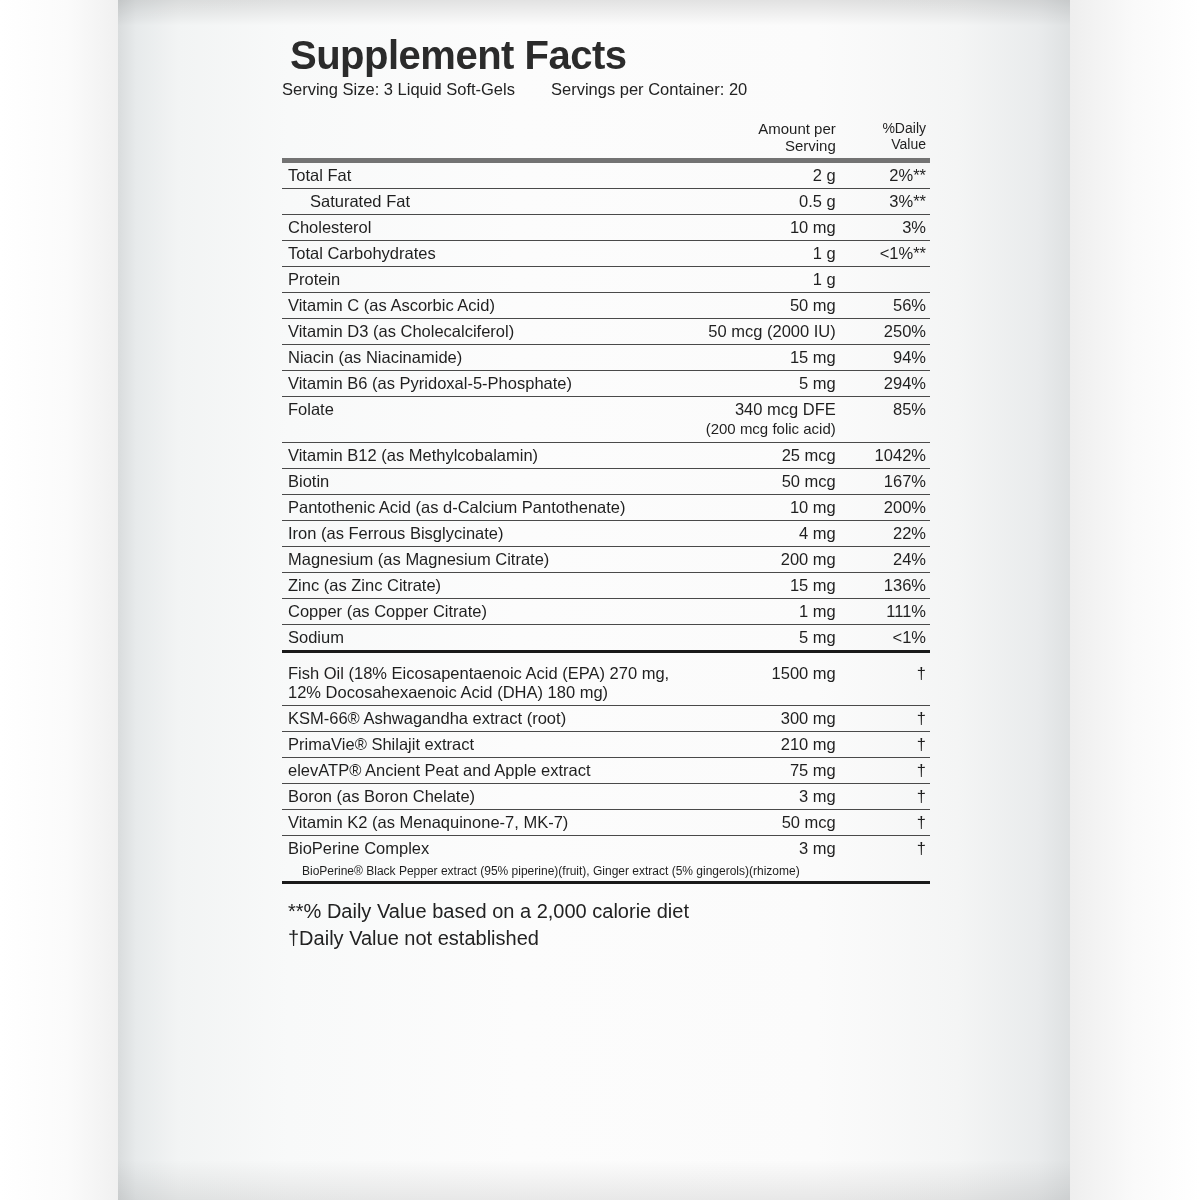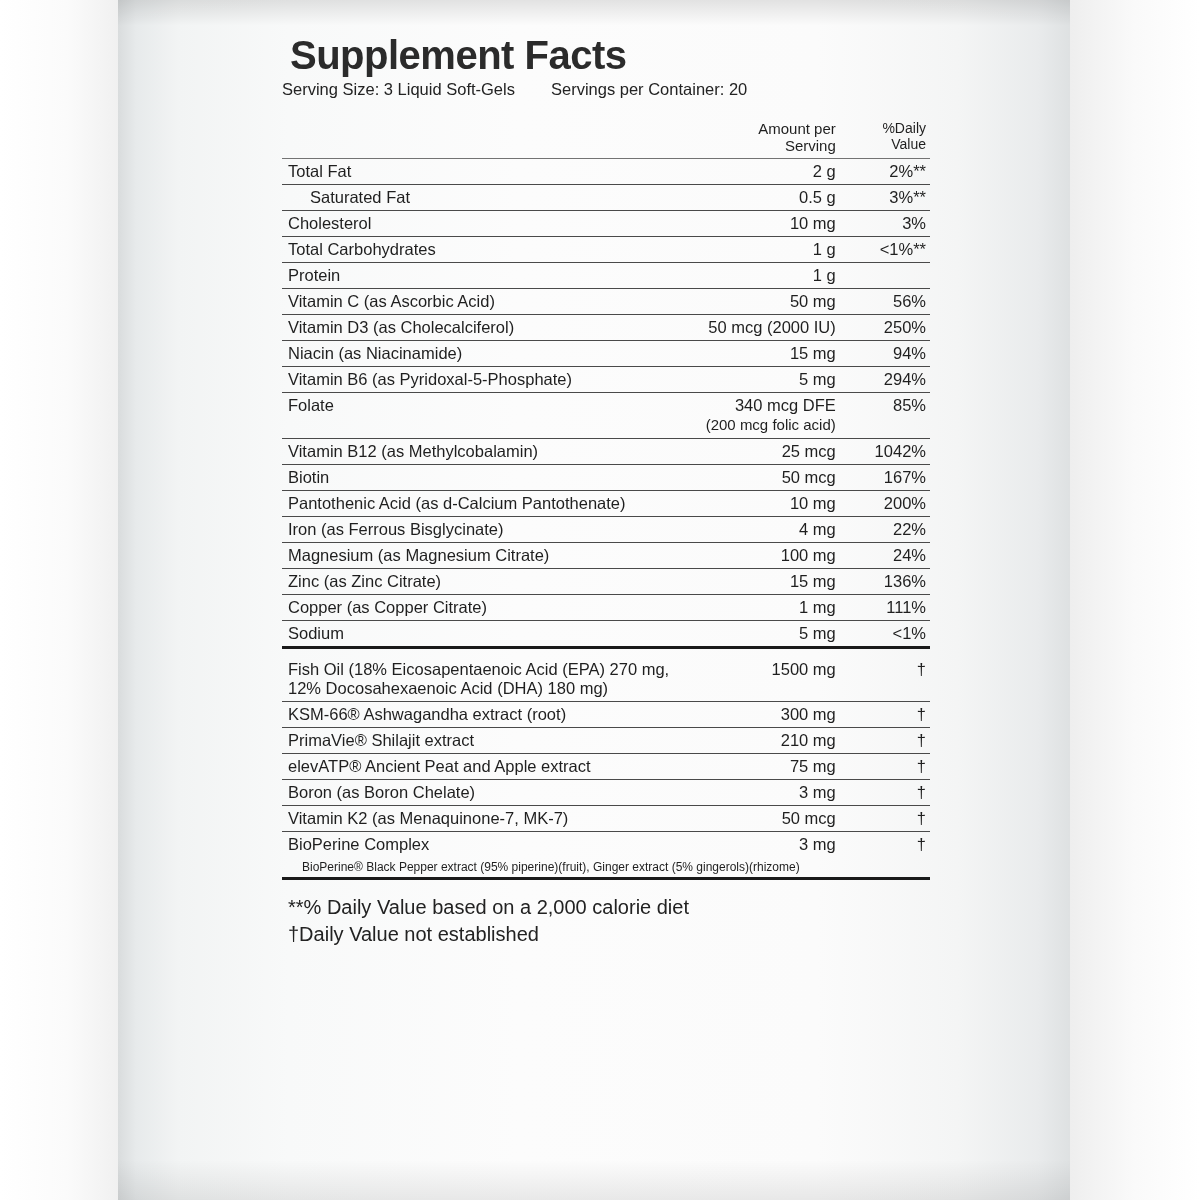--- a/index.html
+++ b/index.html
@@ -102,21 +102,21 @@
 
   .head-row th {
     font-size: 15px;
     line-height: 1.15;
     padding-bottom: 6px;
     vertical-align: bottom;
   }
   .head-row th.col-amt { text-align: right !important; }
   .head-row th.col-dv  { text-align: right !important; font-size: 14px; }
 
-  tr.rule-thick td, tr.rule-thick th { border-bottom: 1px solid #737373; }
+  tr.rule-thick td, tr.rule-thick th { border-bottom: 5px solid #737373; }
   tr.rule-thin td, tr.rule-thin th { border-bottom: 1px solid #4a4a4a; }
   tr.rule-med td, tr.rule-med th { border-bottom: 3.5px solid #1a1a1a; }
   tr.no-rule td { border-bottom: none; }
 
   .indent1 { padding-left: 28px !important; }
   .indent2 { padding-left: 20px !important; }
   .sub-small { font-size: 15px; }
   .bold { font-weight: bold; }
   .tiny { font-size: 12px; }
   .amt-2line { line-height: 1.2; }
@@ -237,21 +237,21 @@
         <td class="col-amt">10 mg</td>
         <td class="col-dv">200%</td>
       </tr>
       <tr class="rule-thin">
         <td class="col-name">Iron (as Ferrous Bisglycinate)</td>
         <td class="col-amt">4 mg</td>
         <td class="col-dv">22%</td>
       </tr>
       <tr class="rule-thin">
         <td class="col-name">Magnesium (as Magnesium Citrate)</td>
-        <td class="col-amt">100 mg</td>
+        <td class="col-amt">200 mg</td>
         <td class="col-dv">24%</td>
       </tr>
       <tr class="rule-thin">
         <td class="col-name">Zinc (as Zinc Citrate)</td>
         <td class="col-amt">15 mg</td>
         <td class="col-dv">136%</td>
       </tr>
       <tr class="rule-thin">
         <td class="col-name">Copper (as Copper Citrate)</td>
         <td class="col-amt">1 mg</td>

